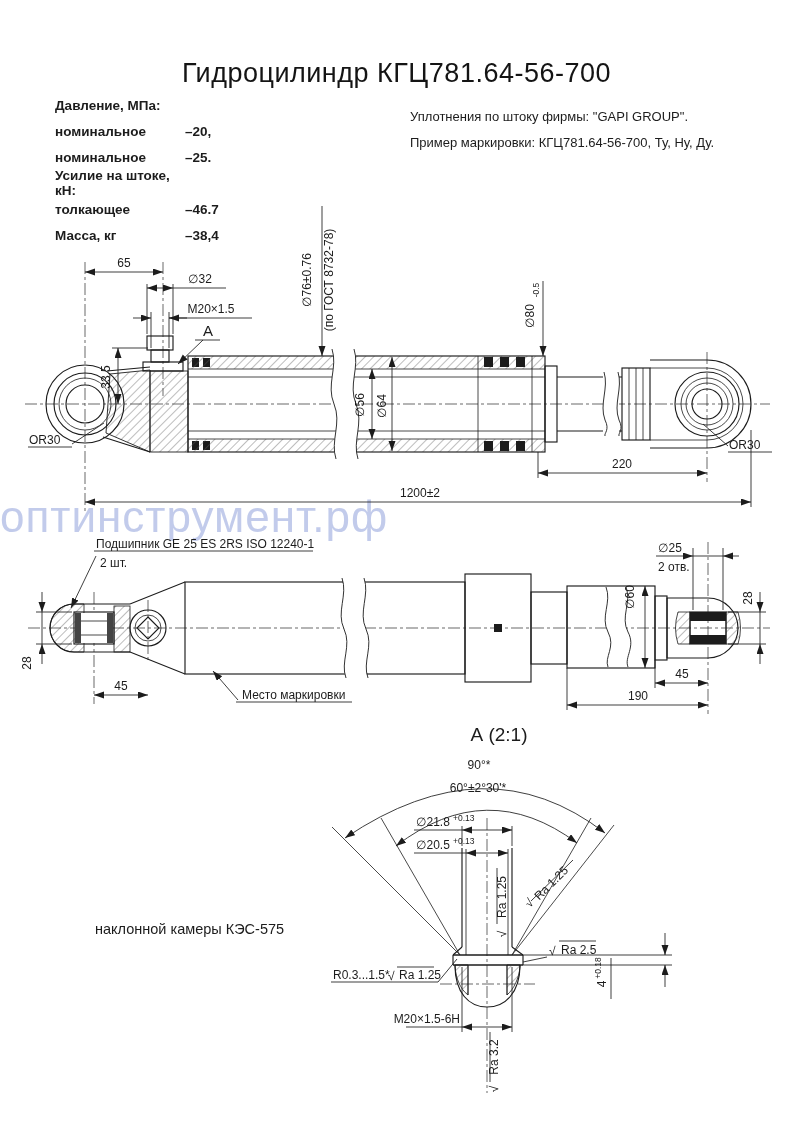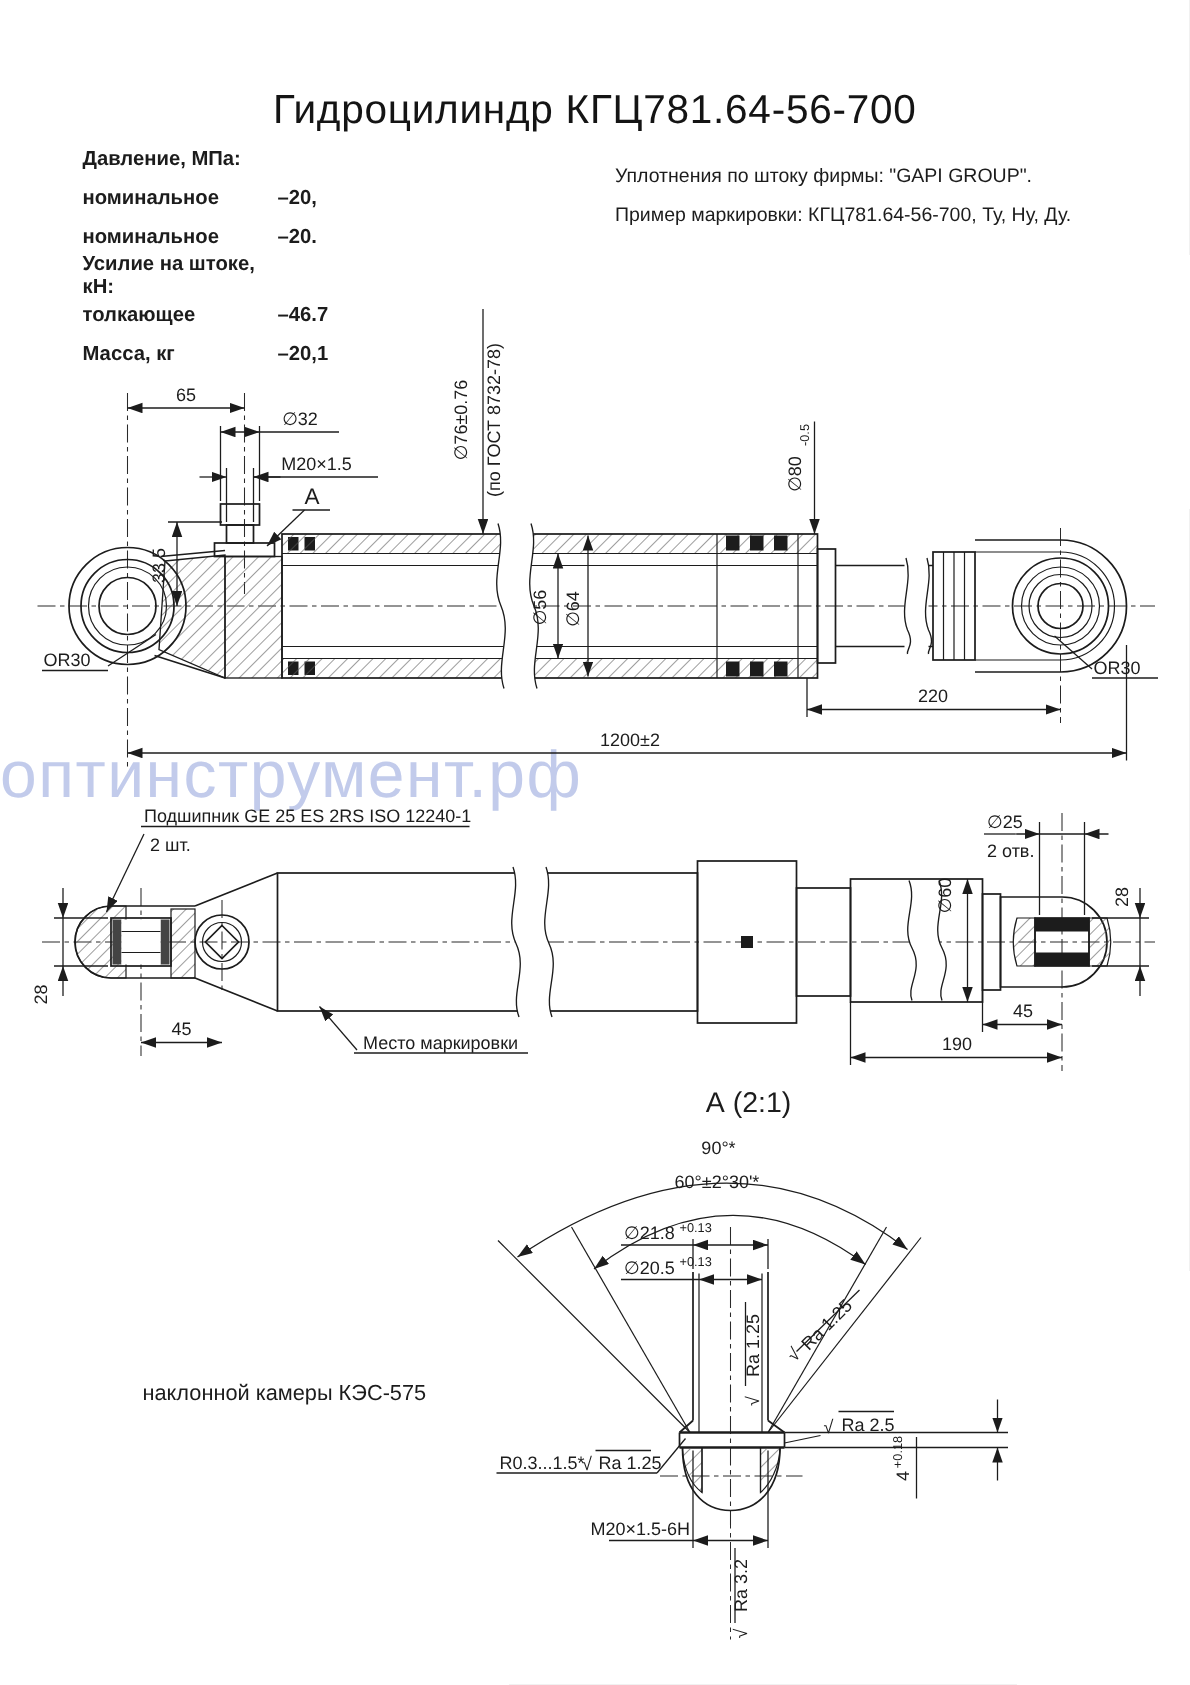--- a/index.html
+++ b/index.html
@@ -40,33 +40,33 @@
     <div class="row">
       <span class="lab">Давление, МПа:</span>
       <span></span>
     </div>
     <div class="row">
       <span class="lab">номинальное</span>
       <span>–20,</span>
     </div>
     <div class="row">
       <span class="lab">номинальное</span>
-      <span>–20.</span>
+      <span>–25.</span>
     </div>
     <div class="row">
       <span class="lab">Усилие на штоке, кН:</span>
       <span></span>
     </div>
     <div class="row">
       <span class="lab">толкающее</span>
       <span>–46.7</span>
     </div>
     <div class="row">
       <span class="lab">Масса, кг</span>
-      <span>–20,1</span>
+      <span>–38,4</span>
     </div>
   </div>
 
   <div class="abs notes">
     <div>Уплотнения по штоку фирмы: "GAPI GROUP".</div>
     <div>Пример маркировки: КГЦ781.64-56-700, Ту, Ну, Ду.</div>
   </div>
 
   <div class="abs watermark">оптинструмент.рф</div>
 

